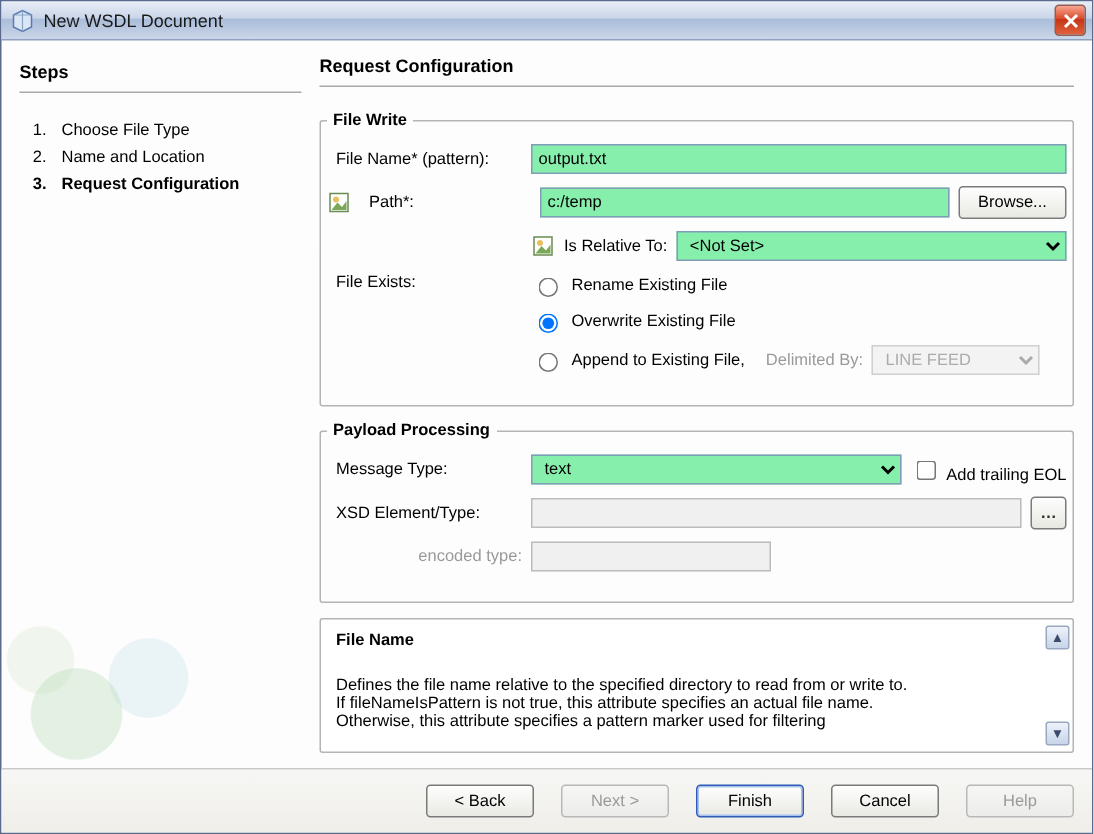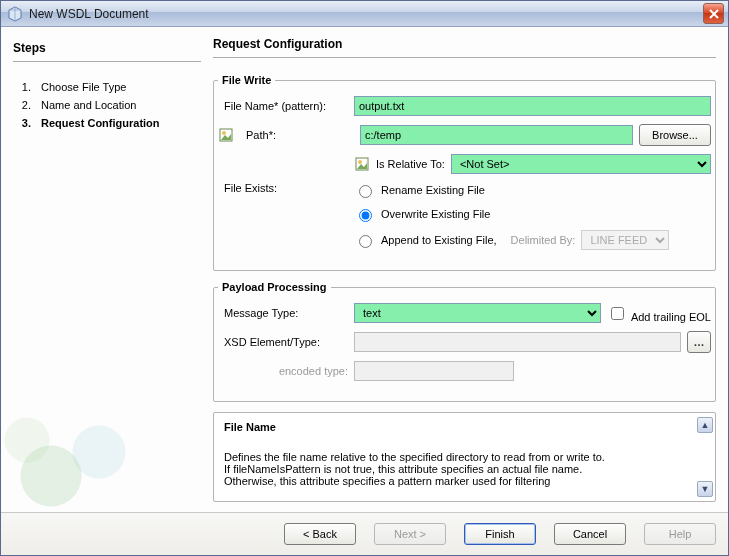--- a/index.html
+++ b/index.html
@@ -281,21 +281,21 @@
                 <span>Rename Existing File</span>
               </label>
               <label class="radio-row">
                 <input type="radio" name="fe" checked="" style="">
                 <span>Overwrite Existing File</span>
               </label>
               <label class="radio-row">
                 <input type="radio" name="fe" style="">
                 <span>Append to Existing File,</span>
                 <span class="muted" style="margin-left:8px">Delimited By:</span>
-                <select disabled="" style="width:88px">
+                <select disabled="" style="width:112px">
                   <option>LINE FEED</option>
                 </select>
               </label>
             </div>
           </div>
         </fieldset>
 
         <fieldset class="panel">
           <legend>Payload Processing</legend>
 

